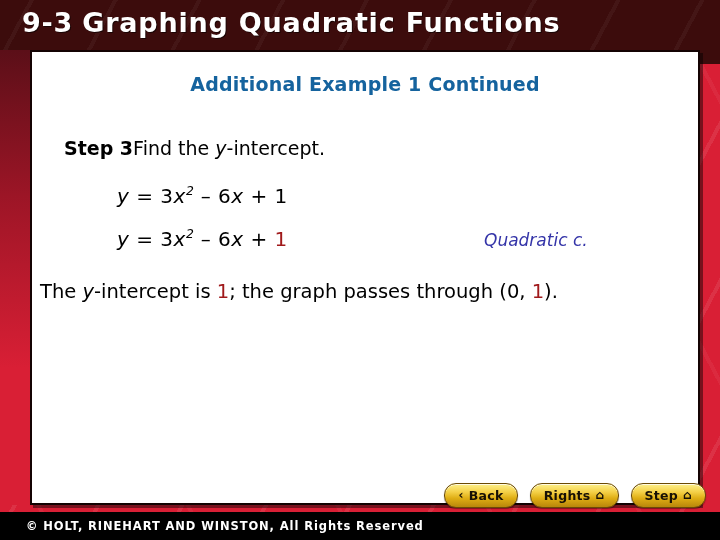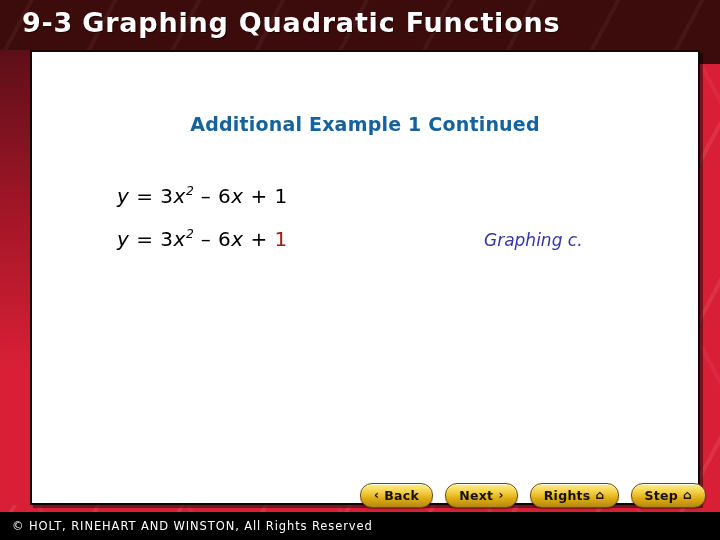--- a/index.html
+++ b/index.html
@@ -101,21 +101,20 @@
 
   #example-heading {
     position: absolute;
     left: 0; right: 0;
     top: 21px;
     text-align: center;
     color: #15639e;
     font-weight: bold;
     font-size: 19px;
     letter-spacing: 0.2px;
-    margin-top: 40px;
   }
 
   #step-line {
     position: absolute;
     left: 32px;
     top: 85px;
     font-size: 19px;
     color: #000;
     white-space: nowrap;
   }
@@ -202,23 +201,23 @@
     bottom: 0;
     width: 720px;
     height: 28px;
     background: #000000;
     display: flex;
     align-items: center;
   }
   #copyright {
     color: #ffffff;
     font-size: 11.5px;
-    font-weight: normal;
+    font-weight: bold;
     letter-spacing: 0.9px;
-    padding-left: 12px;
+    padding-left: 26px;
     white-space: nowrap;
   }
 </style>
 </head>
 <body>
 
 <div id="slide">
 
   <div class="tex"></div>
 
@@ -227,41 +226,41 @@
       <span class="lesson-num">9-3</span><span>Graphing Quadratic Functions</span>
     </div>
   </div>
 
   <div id="left-rail"></div>
 
   <div id="content-panel">
 
     <div id="example-heading">Additional Example 1 Continued</div>
 
+    <div id="step-line">
+      <span class="step-lbl">Step 3</span><span>Find the </span><span class="ital">y</span><span>-intercept.</span>
+    </div>
 
     <div class="equation" id="equation-1"><span class="ital">y</span><span> = 3</span><span class="ital">x</span><sup>2</sup><span> – 6</span><span class="ital">x</span><span> + 1</span></div>
 
     <div class="equation" id="equation-2"><span class="ital">y</span><span> = 3</span><span class="ital">x</span><sup>2</sup><span> – 6</span><span class="ital">x</span><span> + </span><span class="hl-red">1</span></div>
 
-    <div id="identify-note">Graphing c.</div>
-
+    <div id="identify-note">Quadratic c.</div>
+
+    <div id="conclusion"><span>The </span><span class="ital">y</span><span>-intercept is </span><span class="hl-red">1</span><span>; the graph passes through (0, </span><span class="hl-red">1</span><span>).</span></div>
 
   </div>
 
   <div id="nav-bar">
 
     <div class="nav-btn">
       <span class="chev">‹</span>
       <span>Back</span>
     </div>
 
-    <div class="nav-btn">
-      <span>Next</span>
-      <span class="chev">›</span>
-    </div>
 
     <div class="nav-btn">
       <span>Rights</span>
       <span class="home">⌂</span>
     </div>
 
     <div class="nav-btn">
       <span>Step</span>
       <span class="home">⌂</span>
     </div>

